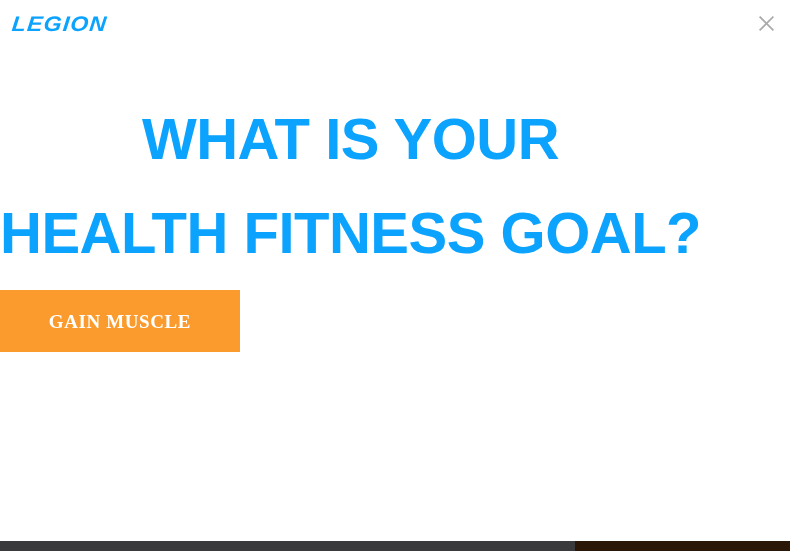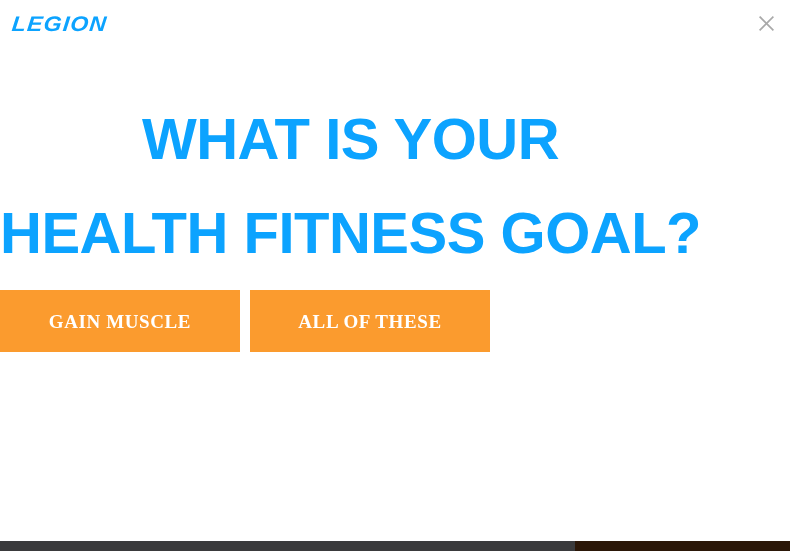--- a/index.html
+++ b/index.html
@@ -163,21 +163,20 @@
 
   <div class="quiz-content">
 
     <h1 class="quiz-question">
       <span class="q-line">WHAT IS YOUR</span>
       <span class="q-line">HEALTH FITNESS GOAL?</span>
     </h1>
 
     <div class="answers-grid">
       <button class="answer-button">GAIN MUSCLE</button>
-      <button class="answer-button">ALL OF THESE</button>
     </div>
 
   </div>
 </div>
 
 <div class="bottom-strip">
   <div class="strip-left"></div>
   <div class="strip-right"></div>
 </div>
 

